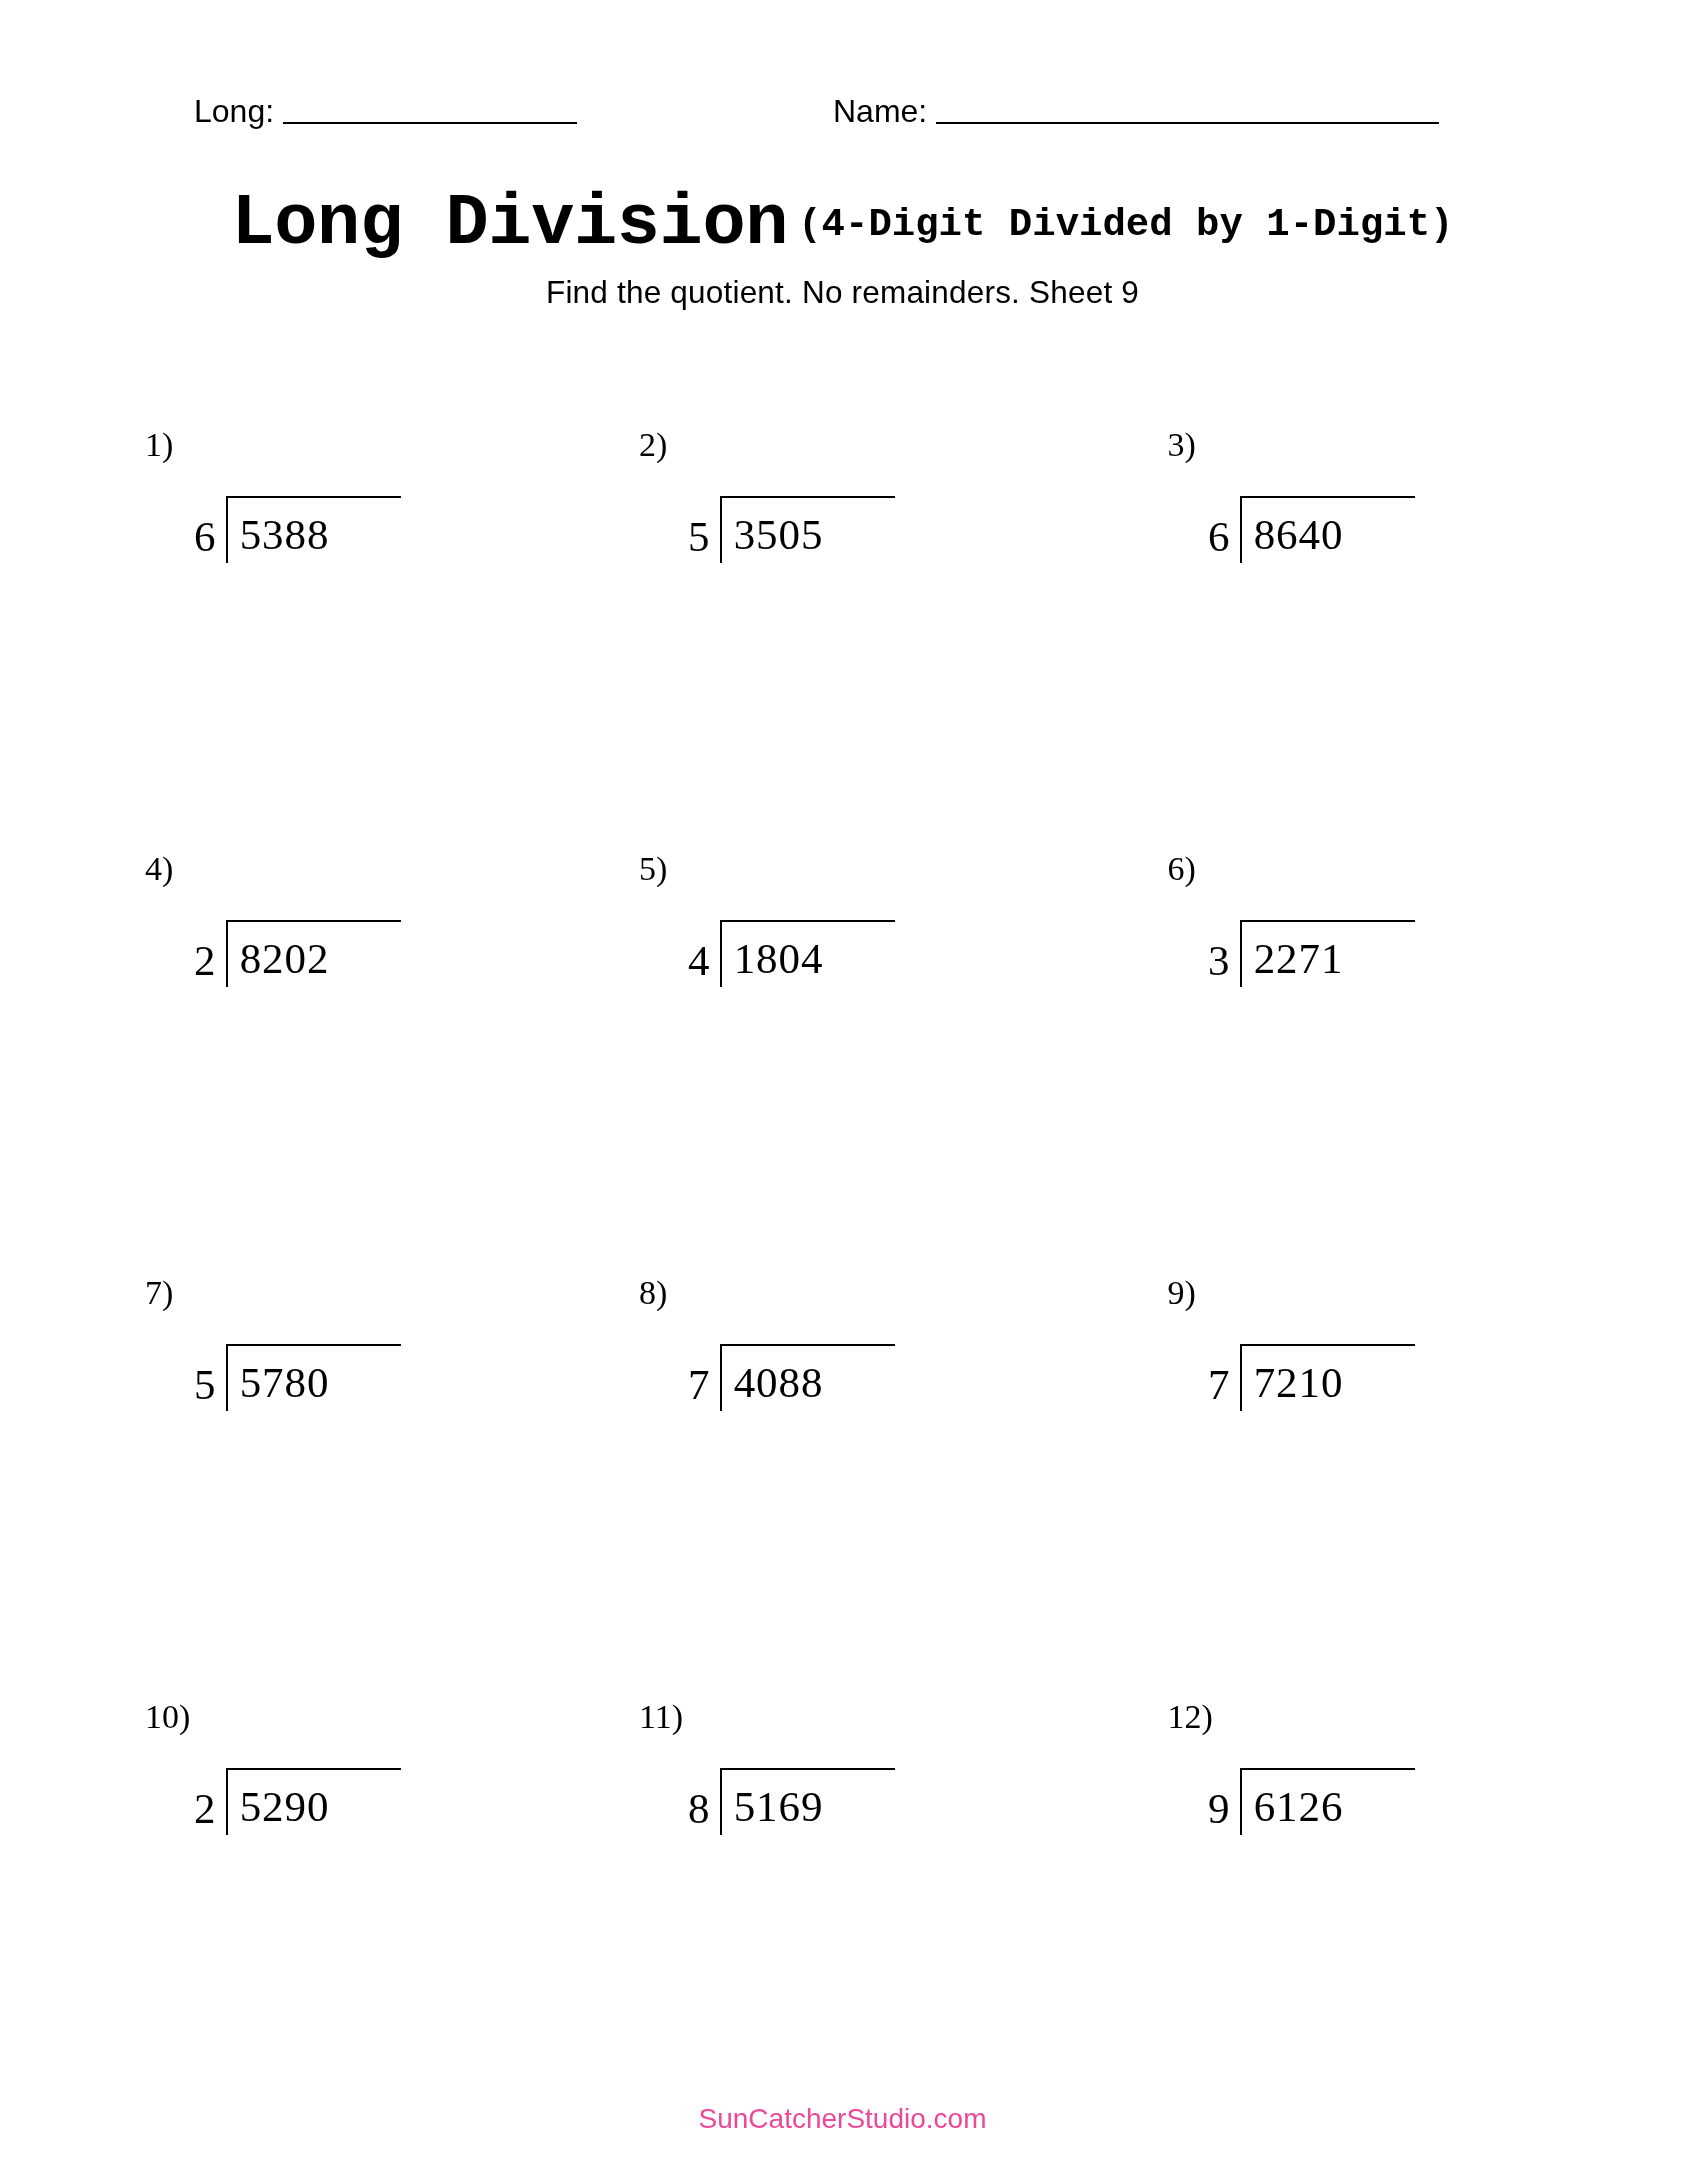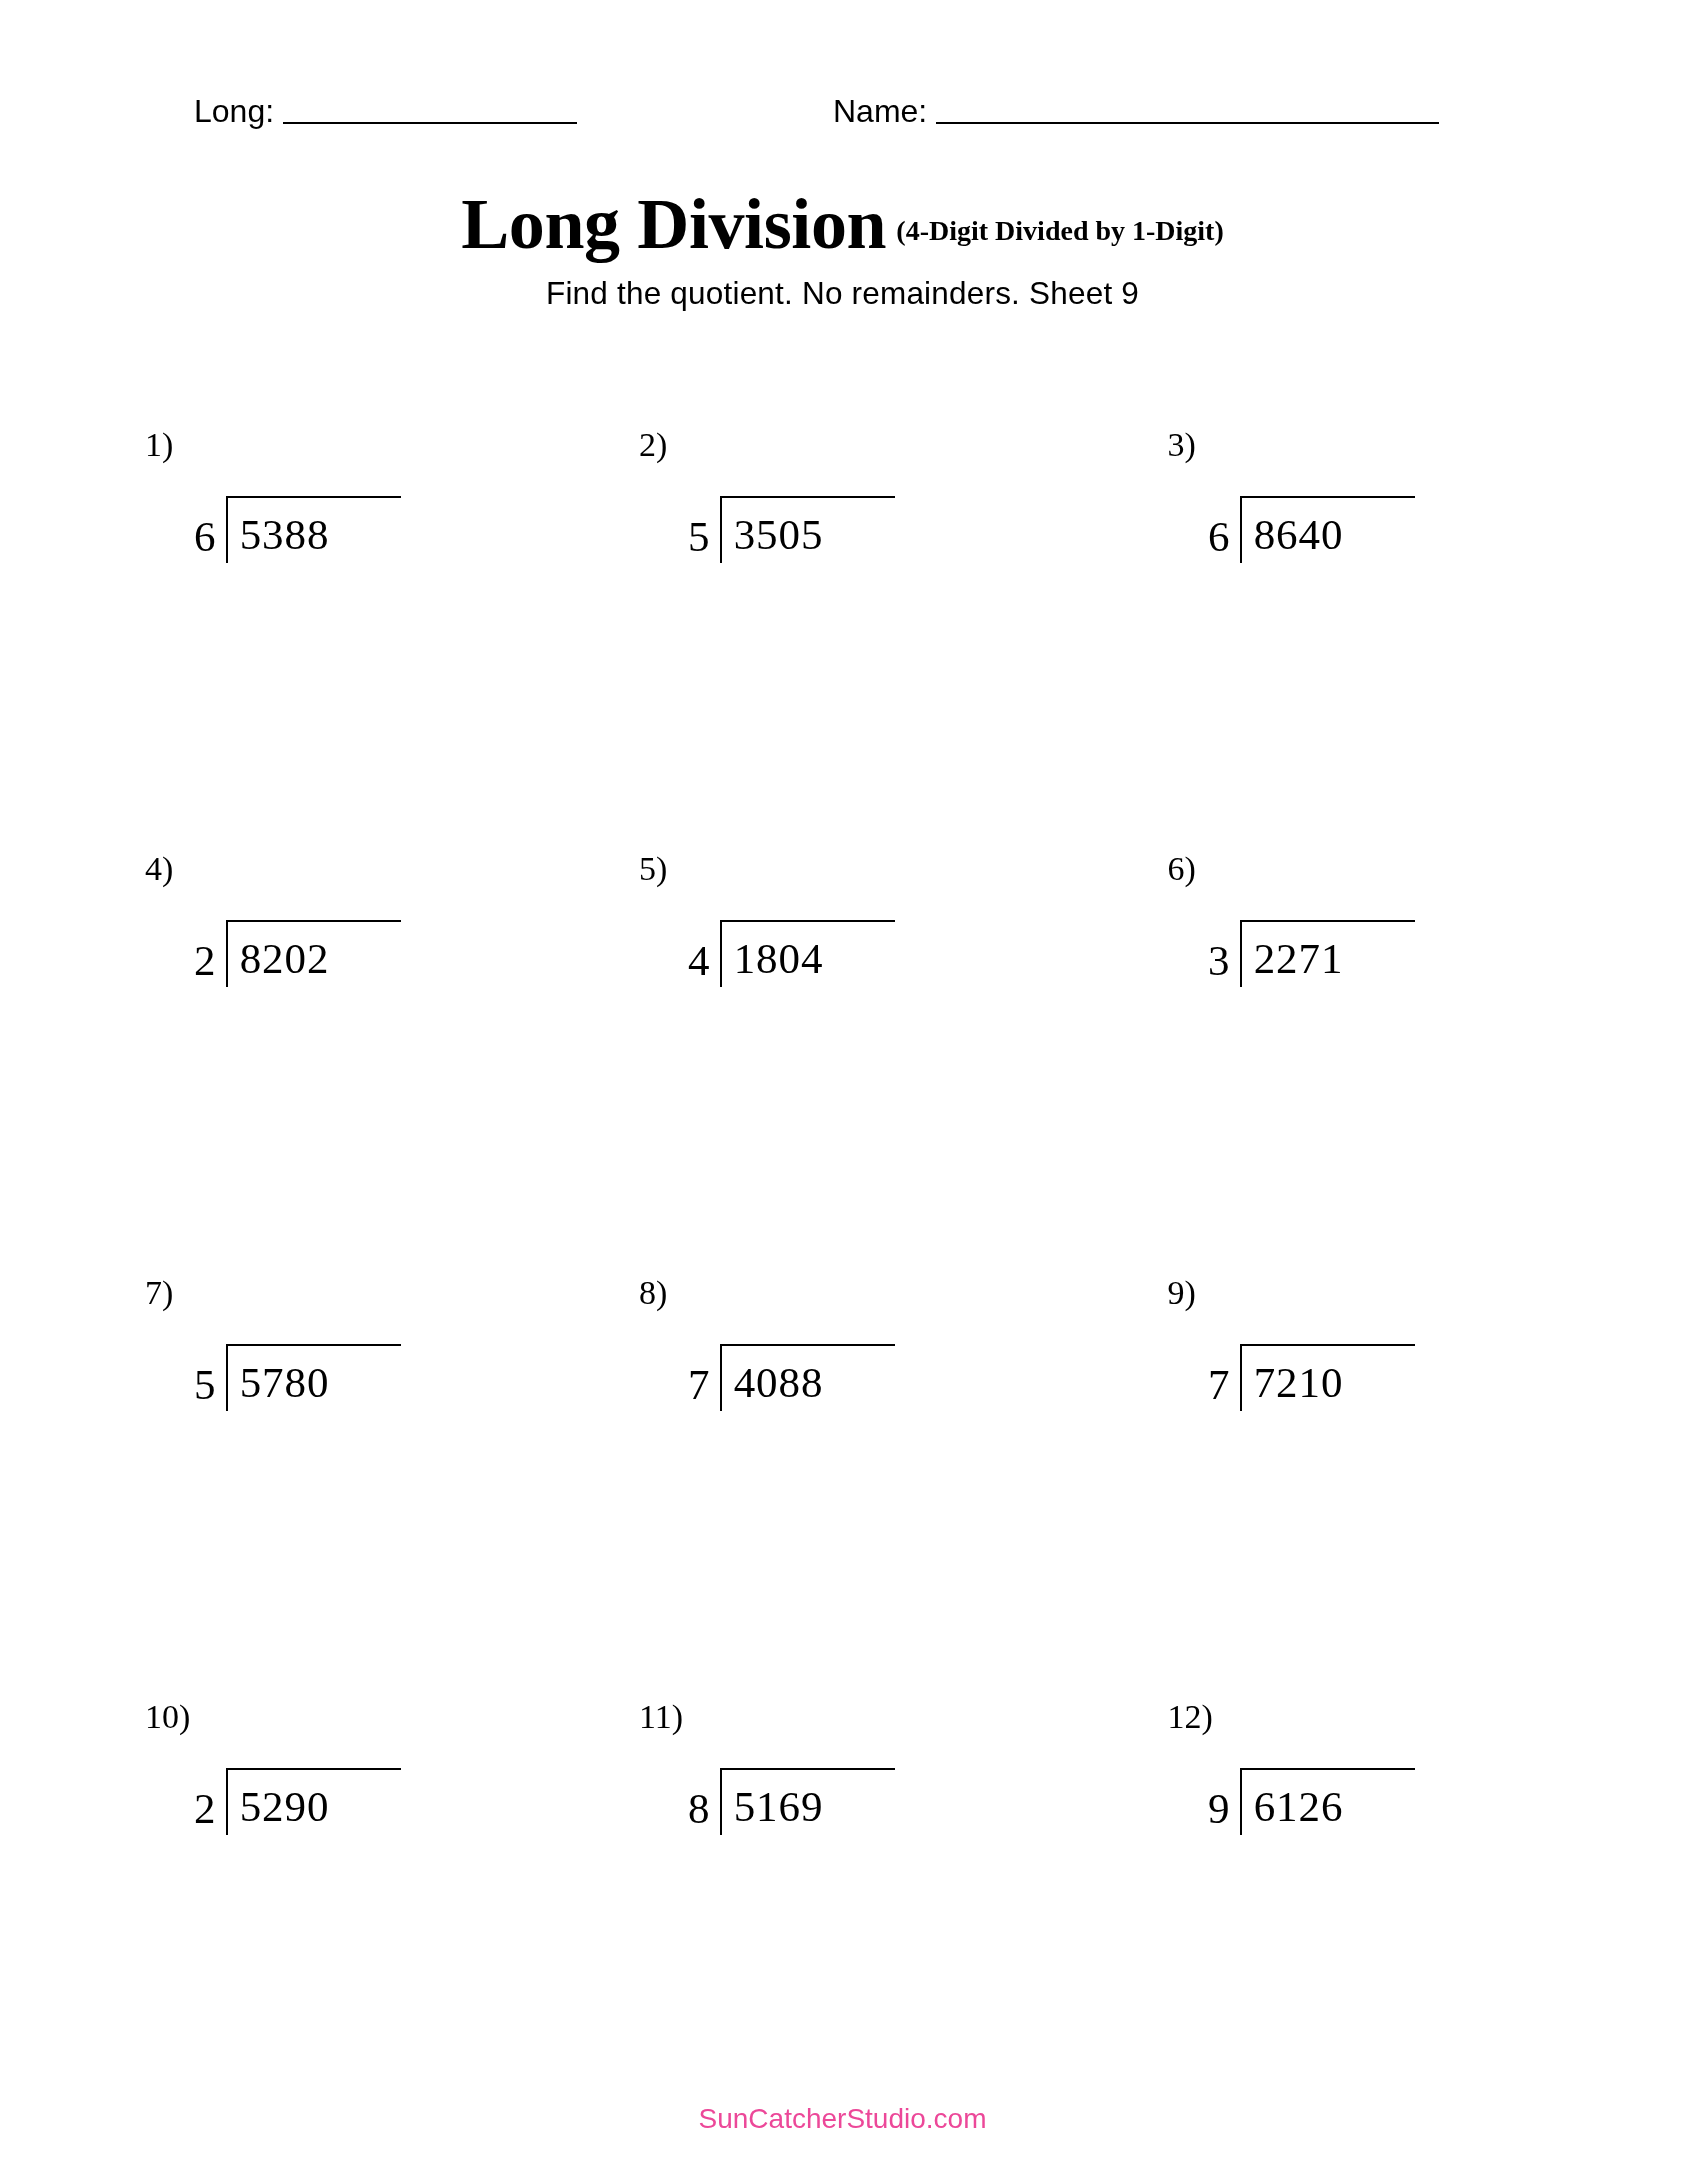--- a/index.html
+++ b/index.html
@@ -50,31 +50,31 @@
 
   
   .title-block {
     position: absolute;
     top: 183px;
     left: 0;
     width: 100%;
     text-align: center;
   }
   .title-line {
-    font-family: Liberation Serif, serif;
+    font-family: Liberation Mono, monospace;
     white-space: nowrap;
     display: block;
   }
   .title-main {
     font-size: 72px;
     font-weight: bold;
     letter-spacing: -0.4px;
   }
   .title-sub {
-    font-size: 28px;
+    font-size: 39px;
     font-weight: bold;
     position: relative;
     top: -8.5px;
     margin-left: 10.2px;
   }
   .title-row {
     display: flex;
     justify-content: center;
     align-items: baseline;
   }

